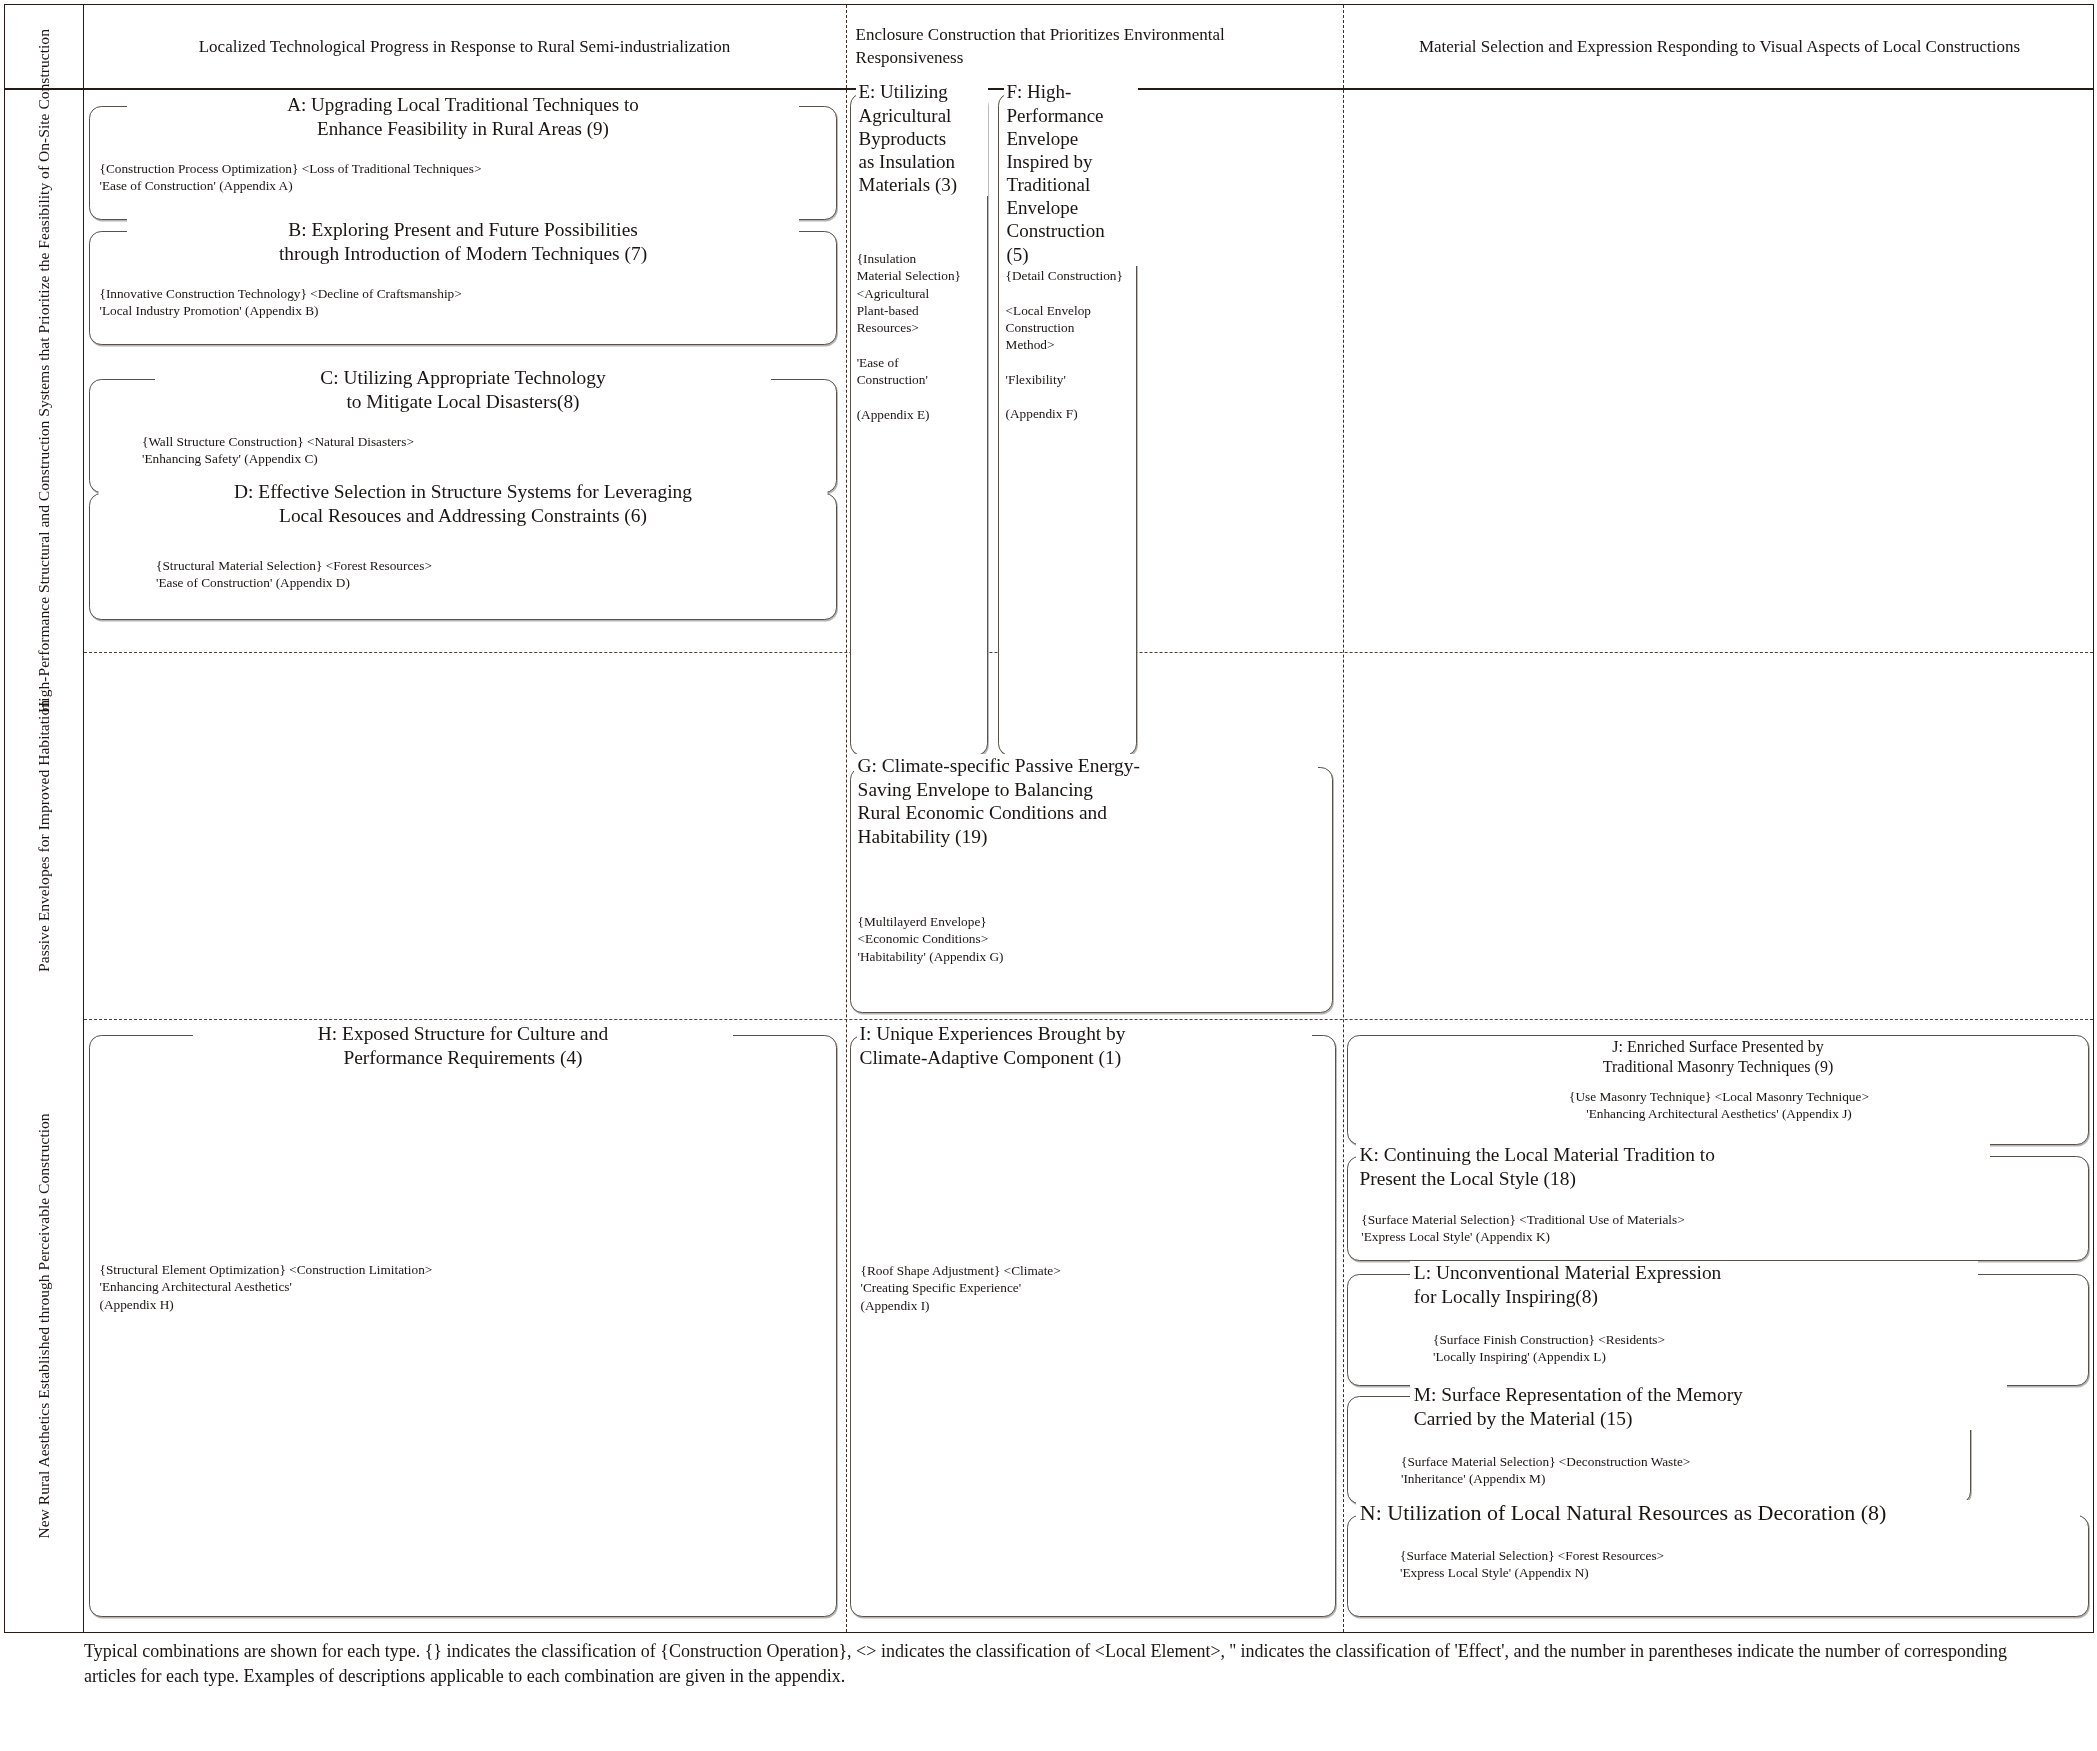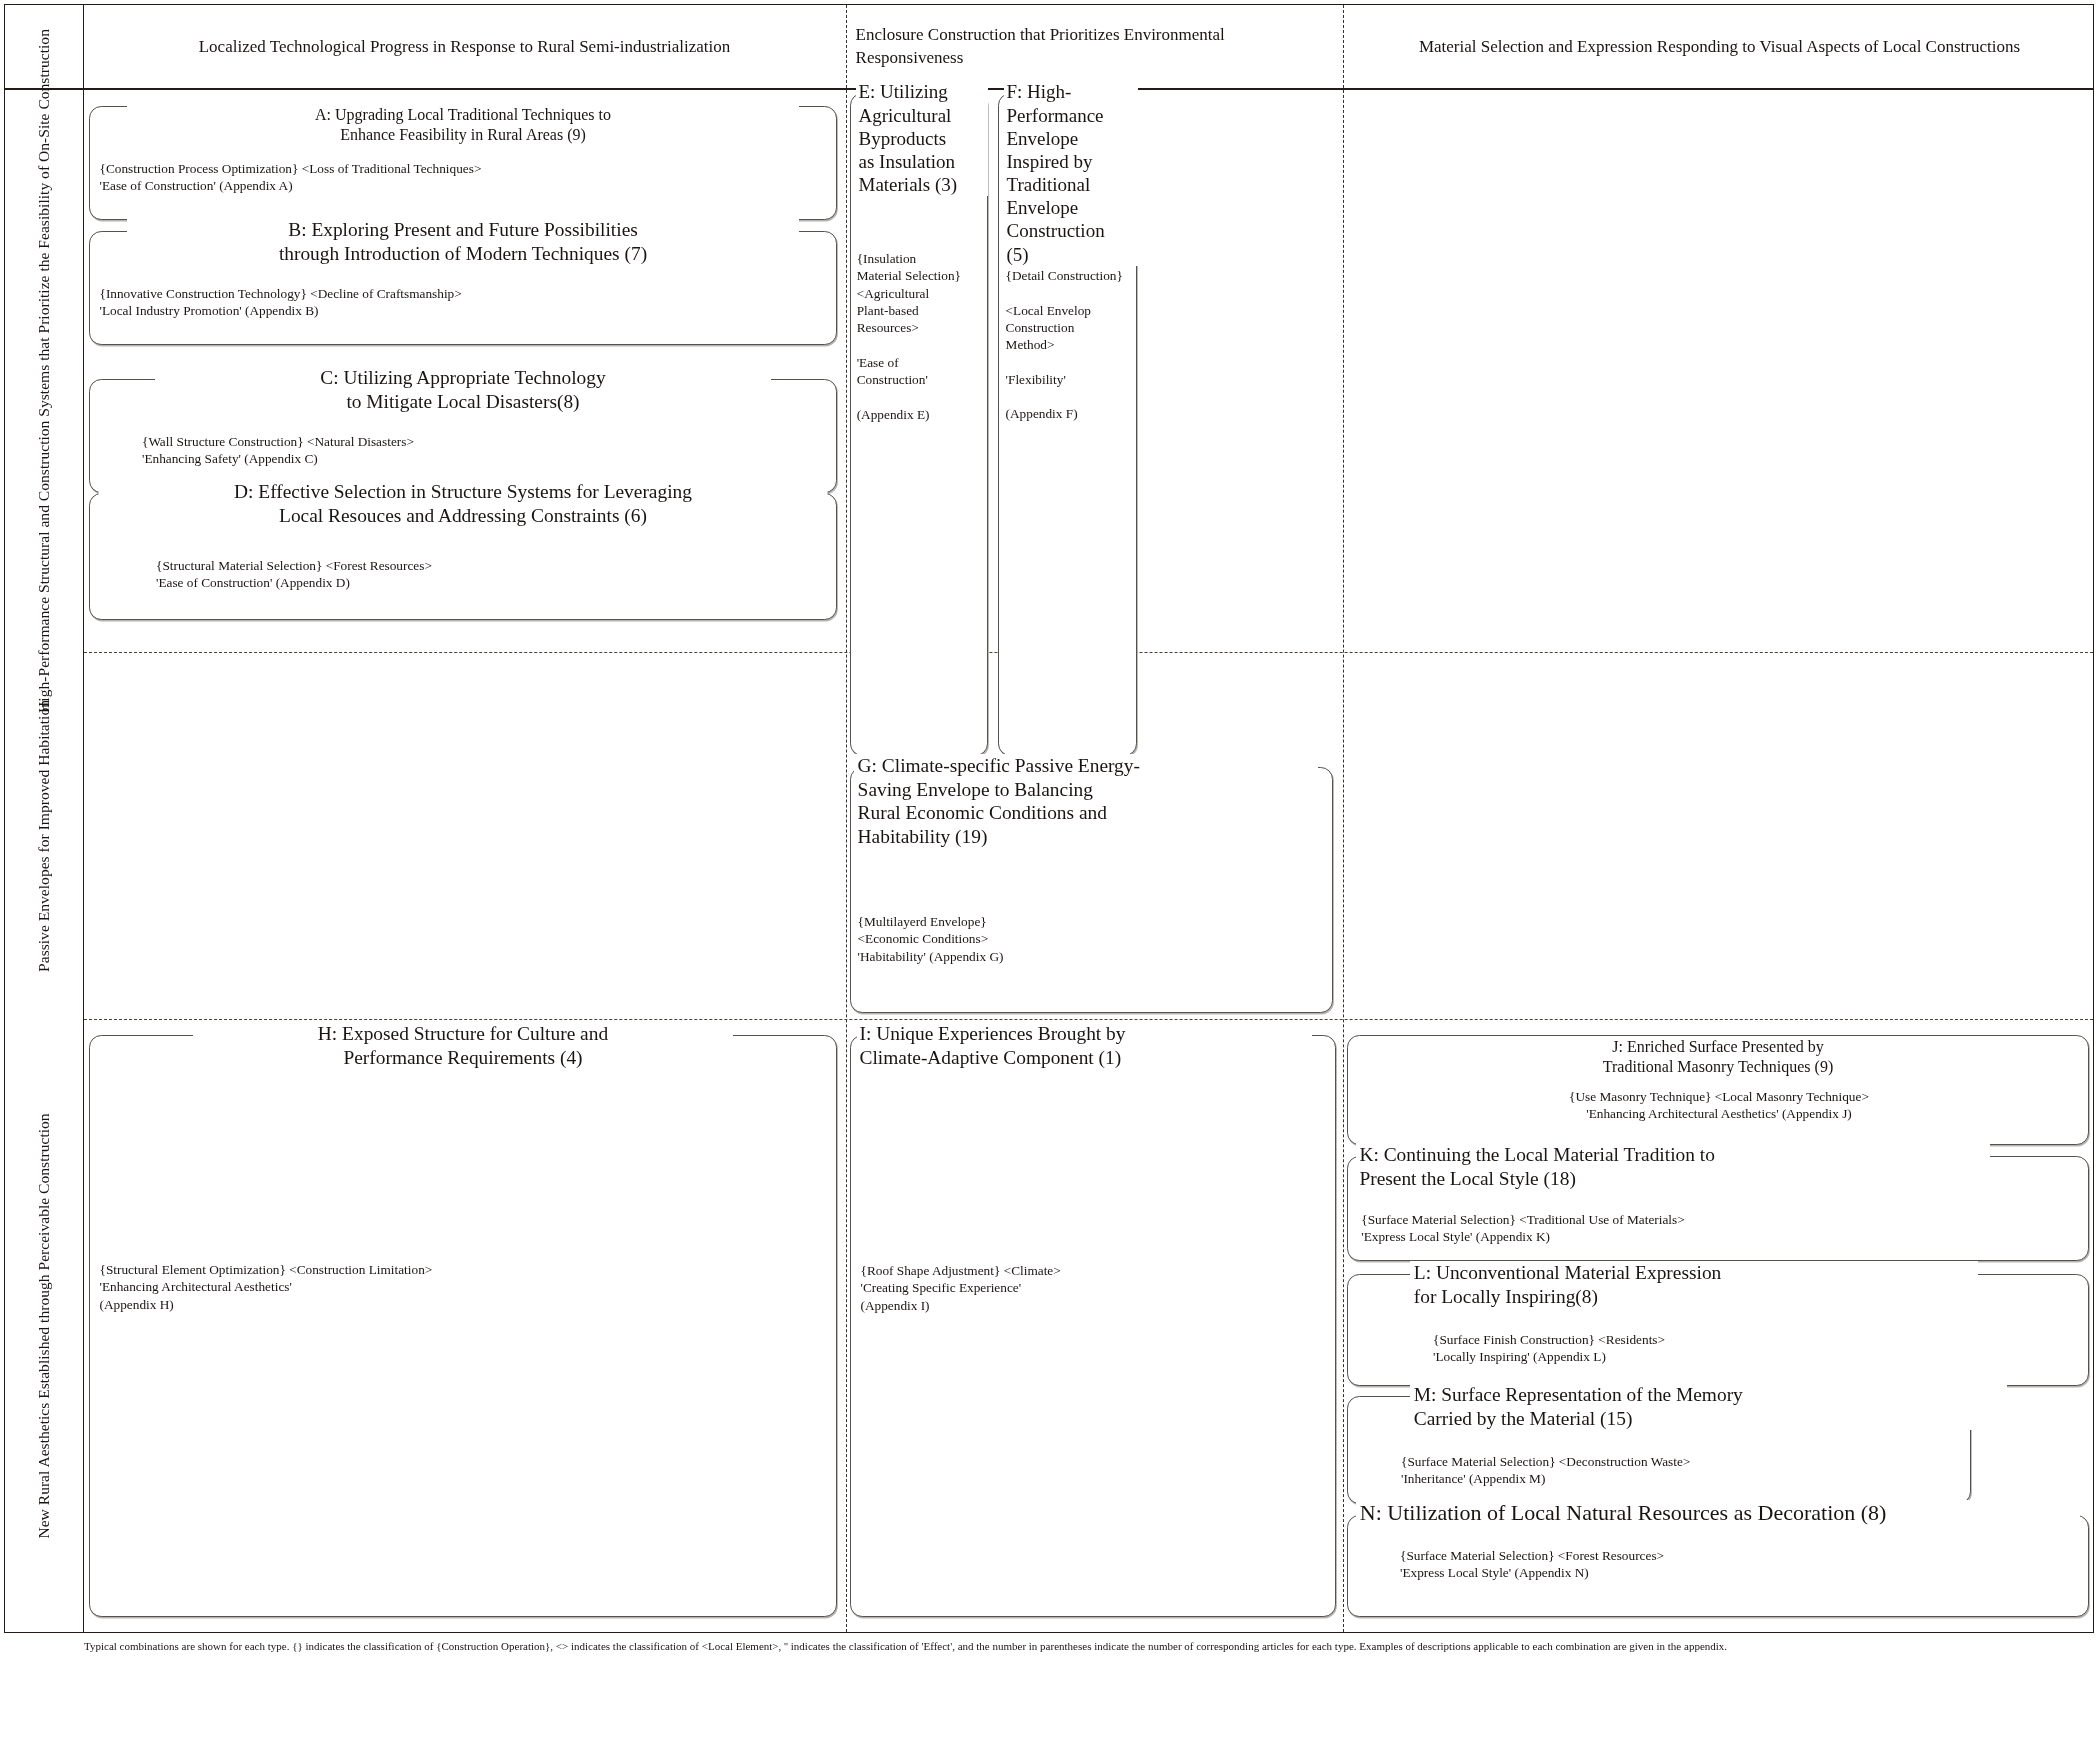--- a/index.html
+++ b/index.html
@@ -107,21 +107,21 @@
   }
   .box > .sub {
     position: absolute;
     white-space: pre-line;
     font-size: 13.3px;
     line-height: 1.30;
   }
 
   
   #box-a { left: 89px;  top: 106px;  width: 748px; height: 114px; }
-  #box-a > .title { font-size: 16px; width: 672px; margin-top: 10px; }
+  #box-a > .title { font-size: 19px; width: 672px; }
   #box-a > .sub   { left: 9.5px; top: 53px; }
 
   #box-b { left: 89px;  top: 231px;  width: 748px; height: 114px; }
   #box-b > .title { font-size: 19.4px; width: 672px; }
   #box-b > .sub   { left: 9.5px; top: 53px; }
 
   #box-c { left: 89px;  top: 379px;  width: 748px; height: 114px; }
   #box-c > .title { font-size: 19.4px; width: 616px; }
   #box-c > .sub   { left: 52px; top: 53px; }
 
@@ -175,21 +175,21 @@
   #box-m > .sub   { left: 53px; top: 56px; }
 
   #box-n { left: 1347px; top: 1515px; width: 742px; height: 102px; }
   #box-n > .title { font-size: 22px; width: 724px; text-align: left;
                     left: 50%; transform: translateX(-50%); padding: 0 3.8px; }
   #box-n > .sub   { left: 52px; top: 31px; }
 
   
   .footnote {
     position: absolute; left: 84px; top: 1639px; width: 1974px;
-    font-size: 11px; line-height: 1.38; text-align: left; font-family: Liberation Serif, serif;
+    font-size: 18px; line-height: 1.38; text-align: left; font-family: Liberation Serif, serif;
   }
 </style>
 </head>
 <body>
 
 <div id="sheet">
 
   <div class="frame"></div>
   <div class="vline-rowlabel"></div>
   <div class="hline-header"></div>

